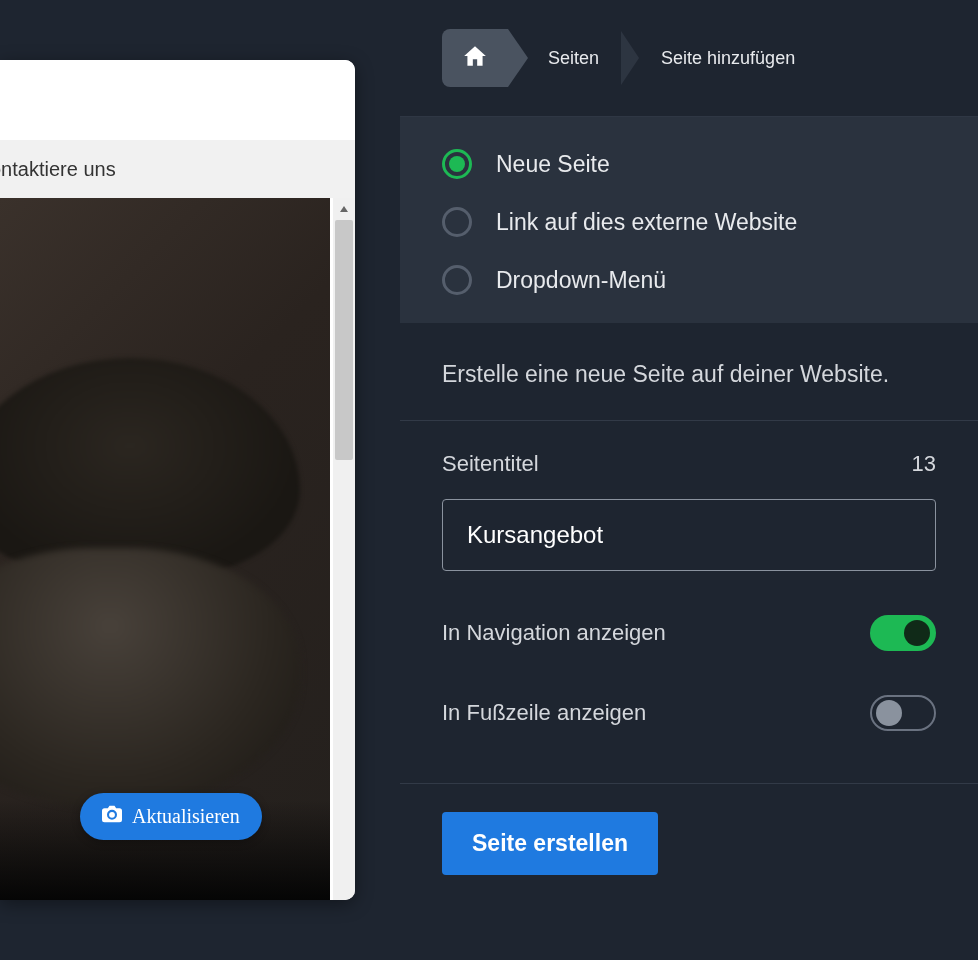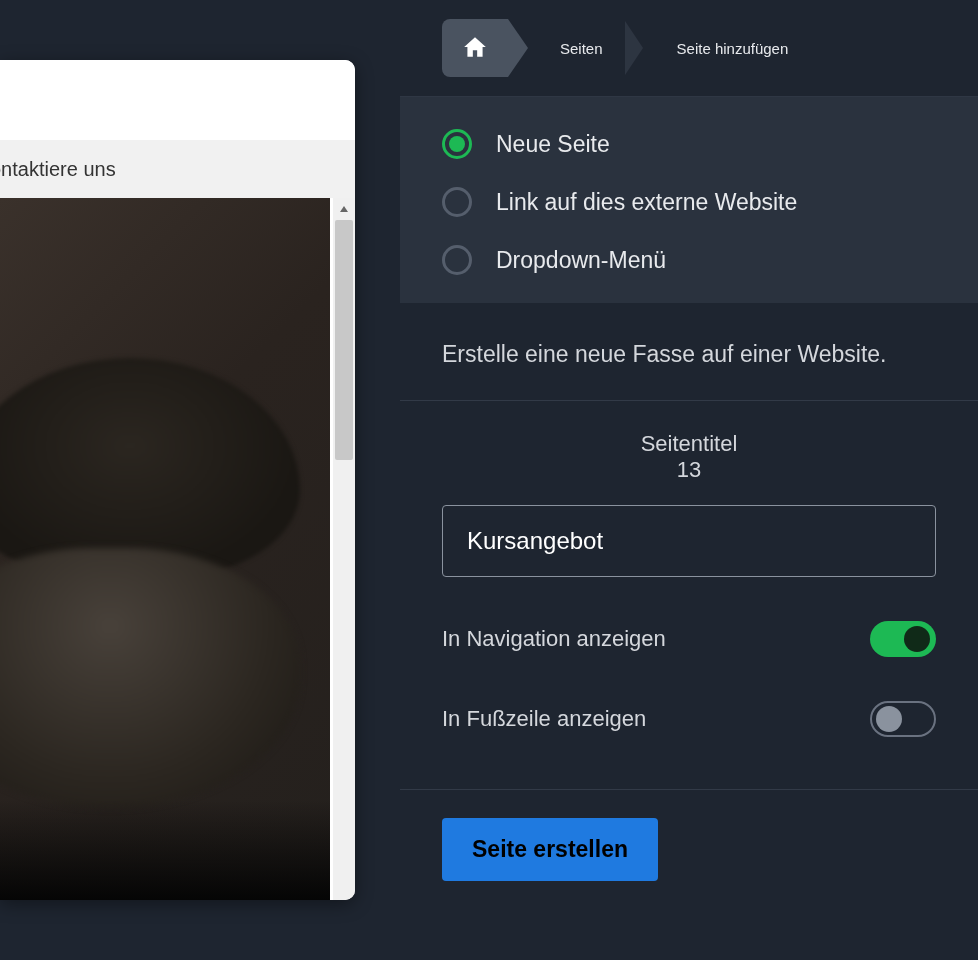--- a/index.html
+++ b/index.html
@@ -105,24 +105,24 @@
     position: absolute;
     left: 400px; top: 0;
     width: 578px; height: 960px;
     background: #1e2530;
     display: flex; flex-direction: column;
   }
 
   
   .crumb {
     display: flex; align-items: center;
-    height: 96px;
+    height: 116px;
     padding-left: 42px;
-    gap: 12px;
-    font-size: 15px;
+    gap: 0;
+    font-size: 18px;
   }
   .crumb-home {
     width: 66px; height: 58px;
     background: #4a5360;
     border-radius: 8px 0 0 8px;
     display: flex; align-items: center; justify-content: center;
     position: relative;
     cursor: pointer;
   }
   .crumb-home::after {
@@ -194,21 +194,20 @@
   hr.thin {
     border: none; border-top: 1px solid #323a47;
     margin: 32px -42px 0 -42px;
   }
 
   .field-label-row {
     display: flex; justify-content: space-between; align-items: center;
     margin-top: 30px;
     font-size: 22px;
     color: #d4d7dc;
-    flex-direction: column;
   }
   .title-input {
     width: 100%;
     margin-top: 22px;
     height: 72px;
     background: transparent;
     border: 1px solid #8a929e;
     border-radius: 4px;
     color: #fff;
     font-size: 24px;
@@ -246,41 +245,49 @@
   .toggle.off .toggle-knob { left: 4px; top: 3px; background: #8a929e; }
 
   
   .bottom-bar {
     margin-top: 52px;
     border-top: 1px solid #323a47;
     padding: 28px 42px 0 42px;
   }
   .create-btn {
     background: #1f7ae0;
-    color: #000000;
+    color: #ffffff;
     border: none;
     border-radius: 4px;
     font-size: 23px;
     font-weight: 600;
     padding: 18px 30px;
     cursor: pointer;
   }
 </style>
 </head>
 <body>
 
 <div class="preview-wrap">
   <div class="preview-header"></div>
   <div class="preview-menu">
     <span>ontaktiere uns</span>
   </div>
   <div class="preview-body">
     <div class="coffee-shape1"></div>
     <div class="coffee-shape2"></div>
     <div class="coffee-dark"></div>
+    <button class="update-btn">
+      <span>
+        <svg viewBox="0 0 24 20">
+            <path d="M9 0l-2 3H3a3 3 0 0 0-3 3v11a3 3 0 0 0 3 3h18a3 3 0 0 0 3-3V6a3 3 0 0 0-3-3h-4l-2-3H9zm3 5a6 6 0 1 1 0 12 6 6 0 0 1 0-12zm0 2.5a3.5 3.5 0 1 0 0 7 3.5 3.5 0 0 0 0-7z"></path>
+          </svg>
+      </span>
+      <span>Aktualisieren</span>
+    </button>
   </div>
   <div class="preview-scrollbar">
     <div class="preview-scroll-arrow">
       <svg width="10" height="10" viewBox="0 0 10 10">
           <path d="M5 2 L9 8 L1 8 Z" fill="#666"></path>
         </svg>
     </div>
     <div class="preview-scroll-thumb"></div>
   </div>
 </div>
@@ -316,21 +323,21 @@
       <span class="radio-outer"></span>
       <span>Link auf dies externe Website</span>
     </div>
     <div class="radio-row">
       <span class="radio-outer"></span>
       <span>Dropdown-Menü</span>
     </div>
   </div>
 
   <div class="section">
-    <p class="desc">Erstelle eine neue Fasse auf einer Website.</p>
+    <p class="desc">Erstelle eine neue Seite auf deiner Website.</p>
     <hr class="thin">
 
     <div class="field-label-row">
       <span>Seitentitel</span>
       <span>13</span>
     </div>
     <input class="title-input" type="text" value="Kursangebot" style="">
 
     <div class="toggle-row">
       <span>In Navigation anzeigen</span>

